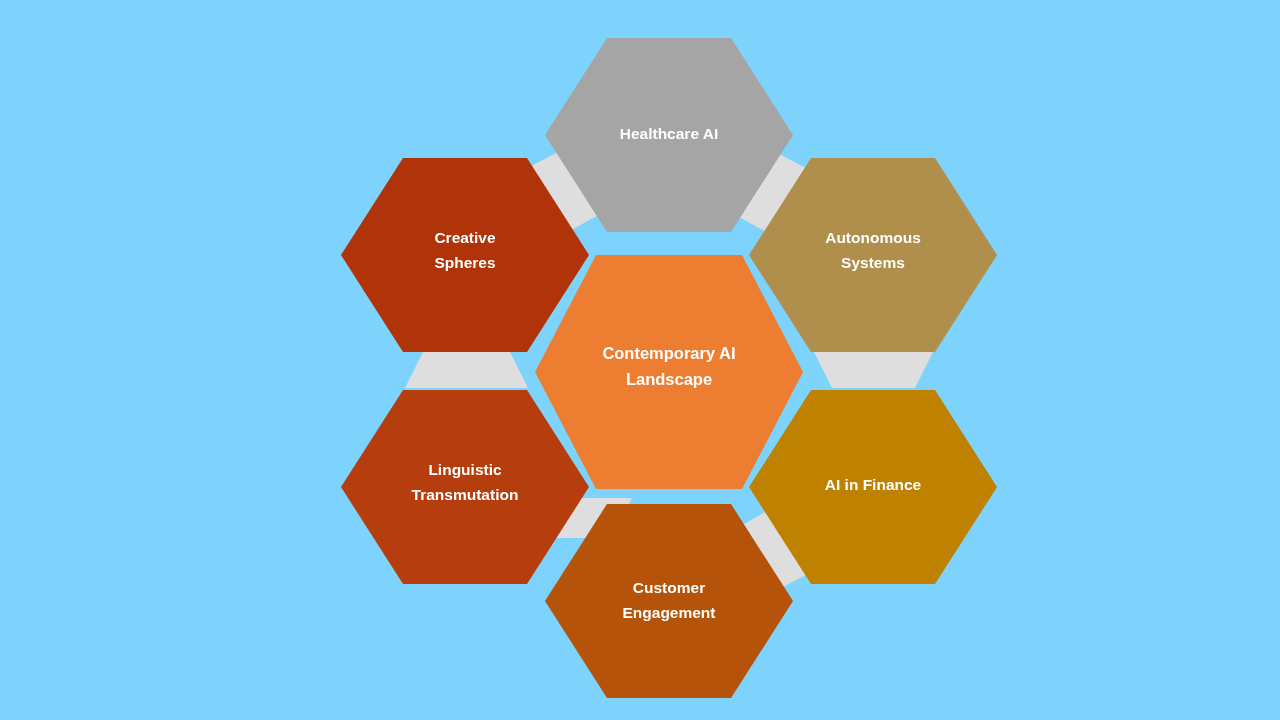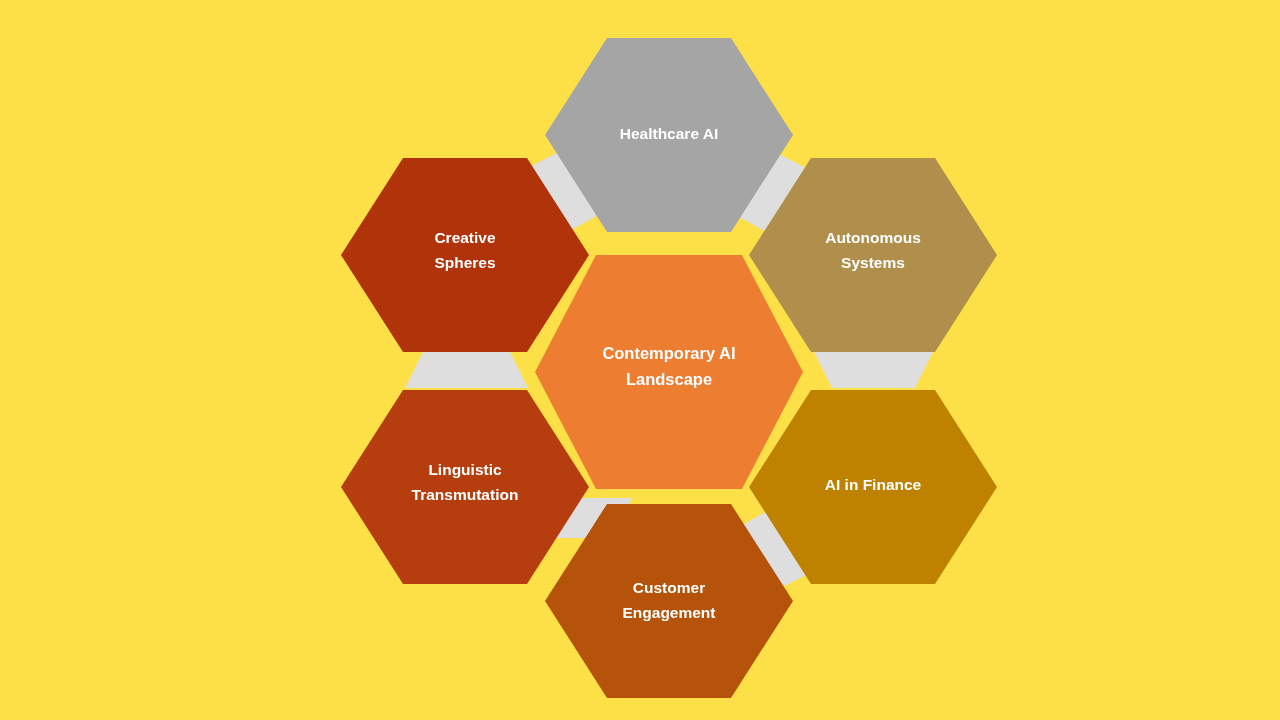--- a/index.html
+++ b/index.html
@@ -41,21 +41,21 @@
   .hex-shape {
     stroke: none;
   }
   .connector {
     stroke: none;
   }
 </style>
 </head>
 <body style="background: rgb(255, 255, 255);">
 
-<div id="diagram-root" style="background: #fde047; text-align: center;">
+<div id="diagram-root" style="background: #7dd3fc; text-align: center;">
   <svg id="hex-diagram" viewBox="0 0 1280 720" xmlns="http://www.w3.org/2000/svg">
 
     <g>
 
       <polygon class="connector" points="742,135 806,168 790,245 730,212" fill="#DEDEDE"></polygon>
 
       <polygon class="connector" points="812,348 935,348 915,388 832,388" fill="#DEDEDE"></polygon>
 
       <polygon class="connector" points="790,498 806,575 742,608 730,532" fill="#DEDEDE"></polygon>
 

